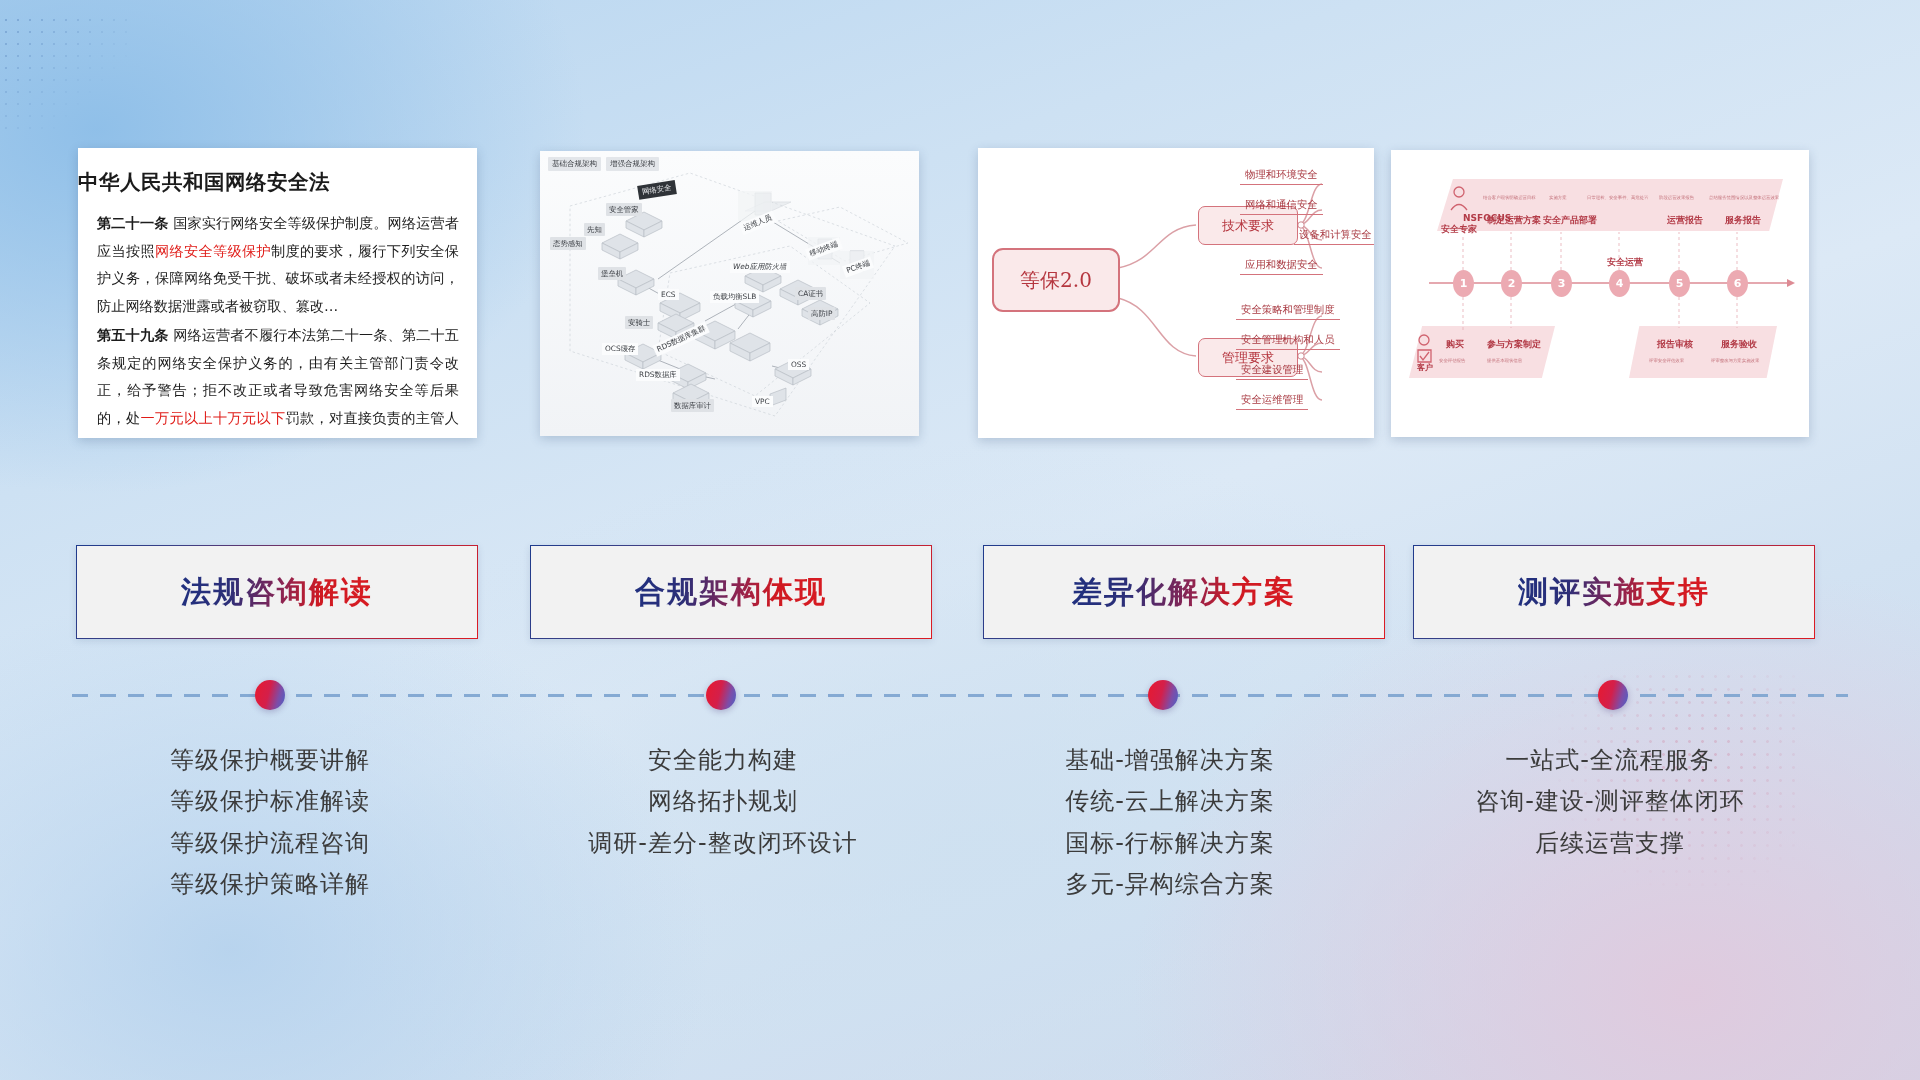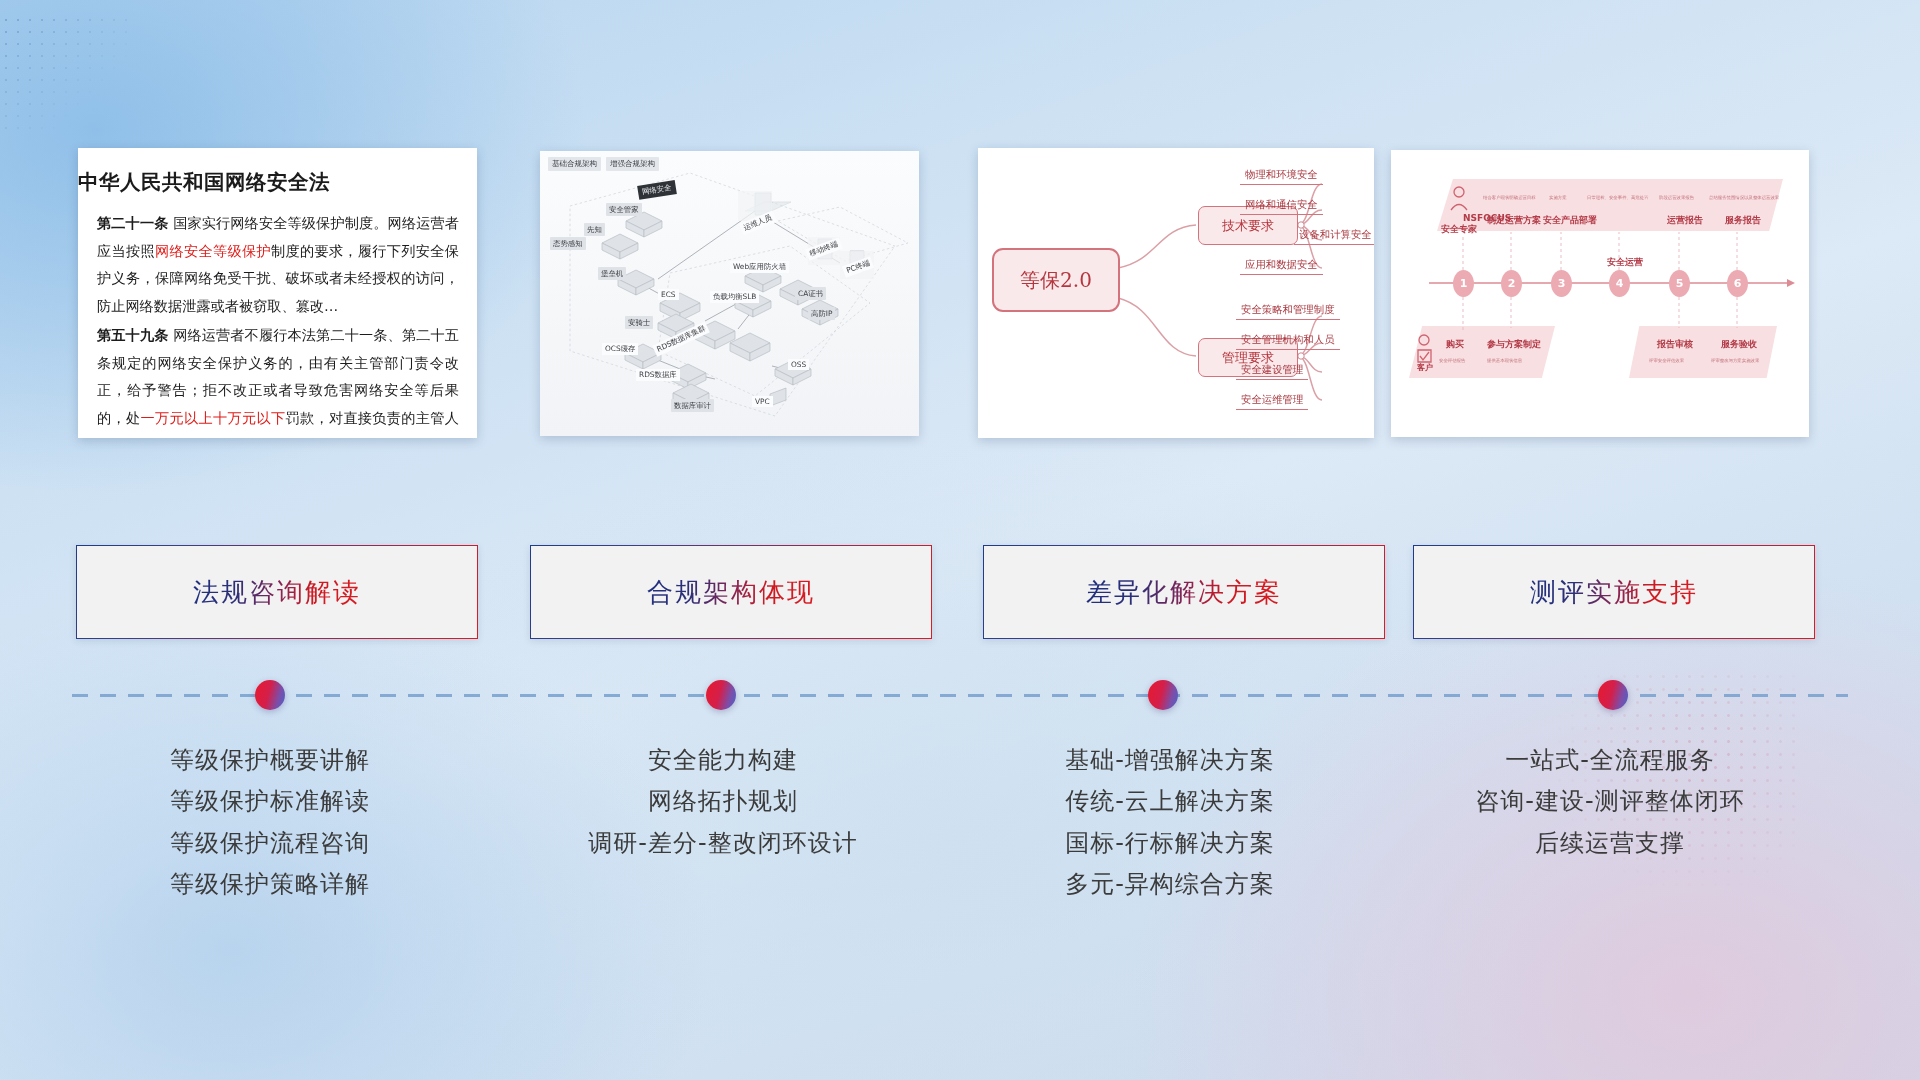--- a/index.html
+++ b/index.html
@@ -92,21 +92,21 @@
 
   
   .heads{position:absolute;left:0;top:545px;width:1920px;height:92px;}
   .hbox{position:absolute;height:92px;background:#f2f2f2;
     display:flex;align-items:center;justify-content:center;
     border:1.6px solid transparent;
     background-image:linear-gradient(#f2f2f2,#f2f2f2),
       linear-gradient(122deg,#1f3b8c 0%,#3a3f86 22%,#8e2b54 58%,#de1b22 100%);
     background-origin:border-box;background-clip:padding-box,border-box;
     box-shadow:0 2px 7px rgba(50,80,120,.14);}
-  .hbox .htxt{font-size:26px;font-weight:normal;letter-spacing:2px;
+  .hbox .htxt{font-size:30px;font-weight:bold;letter-spacing:2px;
     font-family:"DejaVu Sans","Liberation Sans",sans-serif;
     background:linear-gradient(95deg,#20307f 0%,#2d2f78 26%,#8a2453 52%,#cf1a22 72%,#d81b22 100%);
     -webkit-background-clip:text;background-clip:text;color:transparent;
     -webkit-text-fill-color:transparent;}
   .hbox.h1{left:76px;width:400px;}
   .hbox.h2{left:530px;width:400px;}
   .hbox.h3{left:983px;width:400px;}
   .hbox.h4{left:1413px;width:400px;}
 
   
@@ -231,21 +231,21 @@
       <span class="alabel dark" style="left:98px;top:32px;">网络安全</span>
       <span class="alabel box" style="left:66px;top:52px;">安全管家</span>
       <span class="alabel box" style="left:44px;top:72px;">先知</span>
       <span class="alabel box" style="left:10px;top:86px;">态势感知</span>
       <span class="alabel box" style="left:58px;top:116px;">堡垒机</span>
       <span class="alabel plain" style="left:118px;top:138px;">ECS</span>
       <span class="alabel box" style="left:85px;top:165px;">安骑士</span>
       <span class="alabel plain" style="left:62px;top:192px;">OCS缓存</span>
       <span class="alabel plain" style="left:96px;top:218px;">RDS数据库</span>
       <span class="alabel box" style="left:131px;top:248px;">数据库审计</span>
-      <span class="alabel plain" style="left:190px;top:110px;">Web应用防火墙</span>
+      <span class="alabel plain" style="left:190px;top:110px;font-style:italic;">Web应用防火墙</span>
       <span class="alabel plain" style="left:170px;top:140px;">负载均衡SLB</span>
       <span class="alabel plain" style="left:112px;top:182px;transform:rotate(-25deg);">RDS数据库集群</span>
       <span class="alabel box" style="left:255px;top:136px;">CA证书</span>
       <span class="alabel box" style="left:268px;top:156px;">高防IP</span>
       <span class="alabel plain" style="left:248px;top:208px;">OSS</span>
       <span class="alabel plain" style="left:212px;top:245px;">VPC</span>
       <span class="alabel plain" style="left:200px;top:66px;transform:rotate(-22deg);">运维人员</span>
       <span class="alabel plain" style="left:266px;top:92px;transform:rotate(-20deg);">移动终端</span>
       <span class="alabel plain" style="left:303px;top:110px;transform:rotate(-20deg);">PC终端</span>
     </div>

